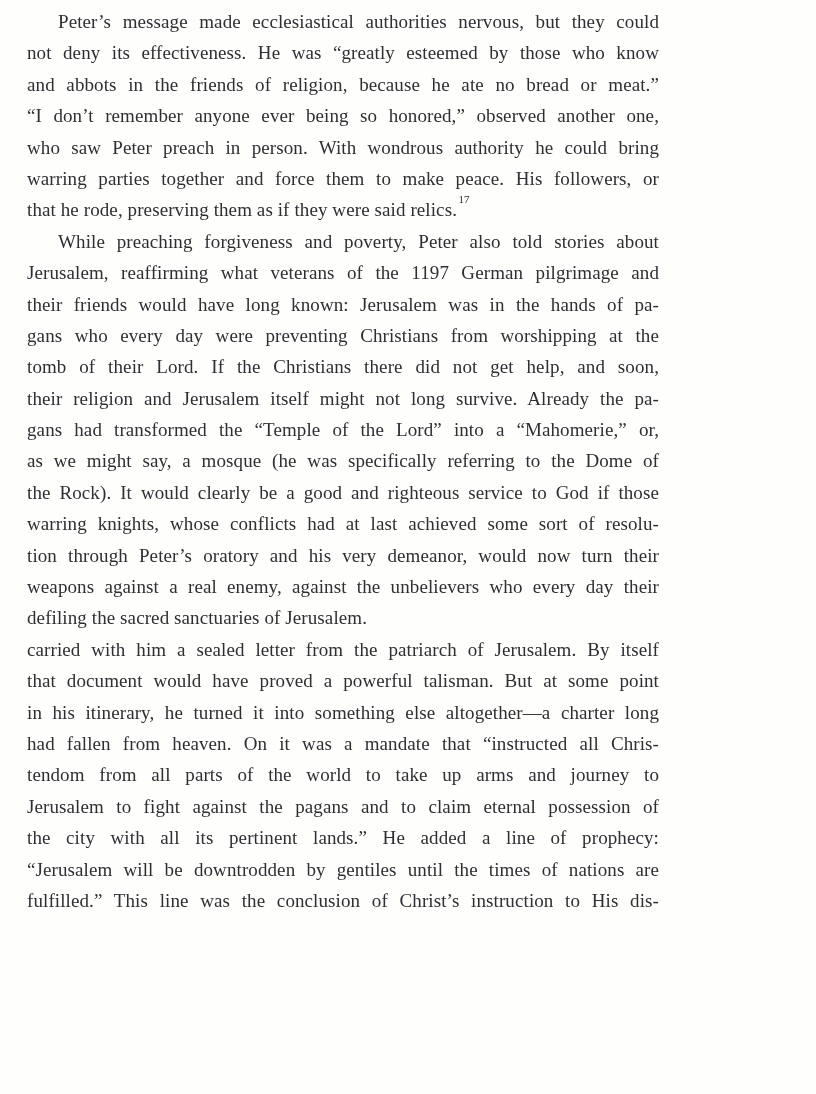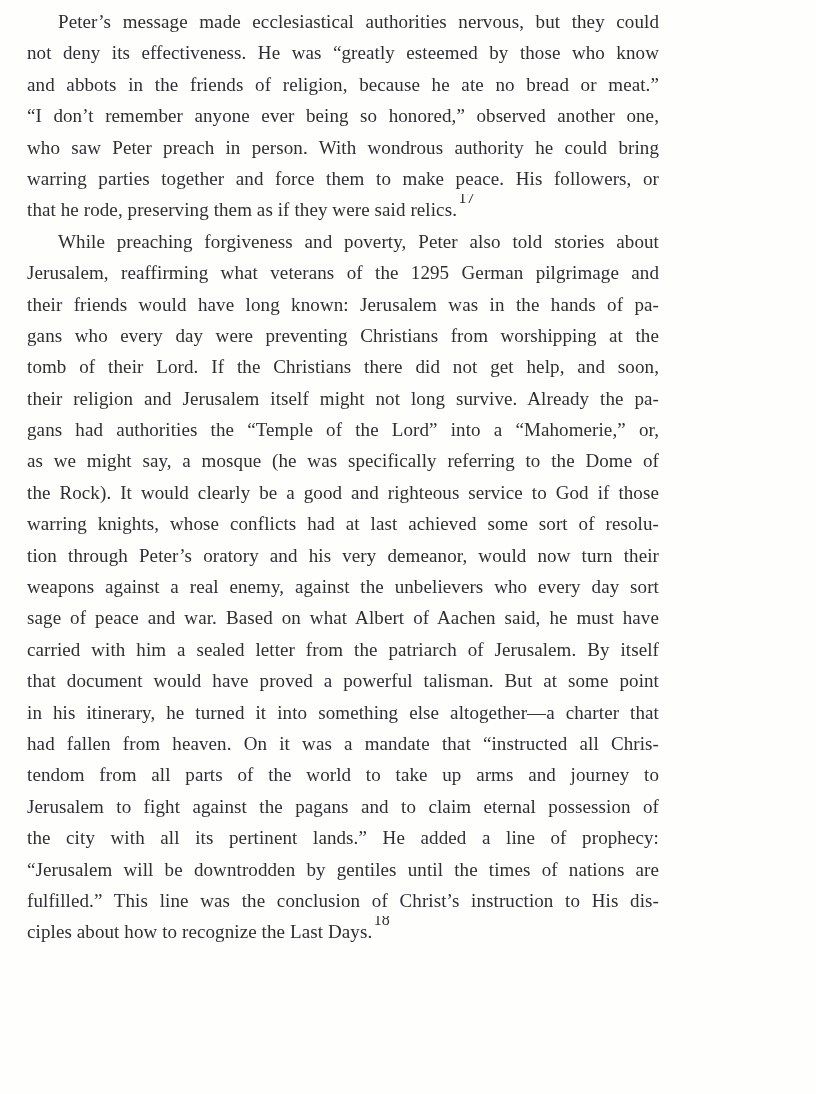--- a/index.html
+++ b/index.html
@@ -37,21 +37,21 @@
     letter-spacing: 0.1px;
   }
   .line.para-last {
     text-align: left;
     text-align-last: left;
   }
   .line.indent {
     text-indent: 31px;
   }
   .fn {
-    font-size: 16px;
+    font-size: 11px;
     line-height: 0;
     position: relative;
     top: -6.5px;
     margin-left: 1.5px;
     letter-spacing: 0;
   }
 </style>
 </head>
 <body>
 
@@ -62,40 +62,39 @@
     <div class="line">not deny its effectiveness. He was “greatly esteemed by those who know</div>
     <div class="line">and abbots in the friends of religion, because he ate no bread or meat.”</div>
     <div class="line">“I don’t remember anyone ever being so honored,” observed another one,</div>
     <div class="line">who saw Peter preach in person. With wondrous authority he could bring</div>
     <div class="line">warring parties together and force them to make peace. His followers, or</div>
     <div class="line para-last"><span>that he rode, preserving them as if they were said relics.</span><sup class="fn">17</sup></div>
   </section>
 
   <section class="paragraph">
     <div class="line indent">While preaching forgiveness and poverty, Peter also told stories about</div>
-    <div class="line">Jerusalem, reaffirming what veterans of the 1295 German pilgrimage and</div>
+    <div class="line">Jerusalem, reaffirming what veterans of the 1197 German pilgrimage and</div>
     <div class="line">their friends would have long known: Jerusalem was in the hands of pa-</div>
     <div class="line">gans who every day were preventing Christians from worshipping at the</div>
     <div class="line">tomb of their Lord. If the Christians there did not get help, and soon,</div>
     <div class="line">their religion and Jerusalem itself might not long survive. Already the pa-</div>
-    <div class="line">gans had authorities the “Temple of the Lord” into a “Mahomerie,” or,</div>
+    <div class="line">gans had transformed the “Temple of the Lord” into a “Mahomerie,” or,</div>
     <div class="line">as we might say, a mosque (he was specifically referring to the Dome of</div>
     <div class="line">the Rock). It would clearly be a good and righteous service to God if those</div>
     <div class="line">warring knights, whose conflicts had at last achieved some sort of resolu-</div>
     <div class="line">tion through Peter’s oratory and his very demeanor, would now turn their</div>
-    <div class="line">weapons against a real enemy, against the unbelievers who every day sort</div>
+    <div class="line">weapons against a real enemy, against the unbelievers who every day their</div>
+    <div class="line para-last"><span>defiling the sacred sanctuaries of Jerusalem.</span></div>
   </section>
 
   <section class="paragraph">
-    <div class="line">sage of peace and war. Based on what Albert of Aachen said, he must have</div>
     <div class="line">carried with him a sealed letter from the patriarch of Jerusalem. By itself</div>
     <div class="line">that document would have proved a powerful talisman. But at some point</div>
-    <div class="line">in his itinerary, he turned it into something else altogether—a charter that</div>
+    <div class="line">in his itinerary, he turned it into something else altogether—a charter long</div>
     <div class="line">had fallen from heaven. On it was a mandate that “instructed all Chris-</div>
     <div class="line">tendom from all parts of the world to take up arms and journey to</div>
     <div class="line">Jerusalem to fight against the pagans and to claim eternal possession of</div>
     <div class="line">the city with all its pertinent lands.” He added a line of prophecy:</div>
     <div class="line">“Jerusalem will be downtrodden by gentiles until the times of nations are</div>
     <div class="line">fulfilled.” This line was the conclusion of Christ’s instruction to His dis-</div>
-    <div class="line para-last"><span>ciples about how to recognize the Last Days.</span><sup class="fn">18</sup></div>
   </section>
 
 </main>
 
 </body></html>

